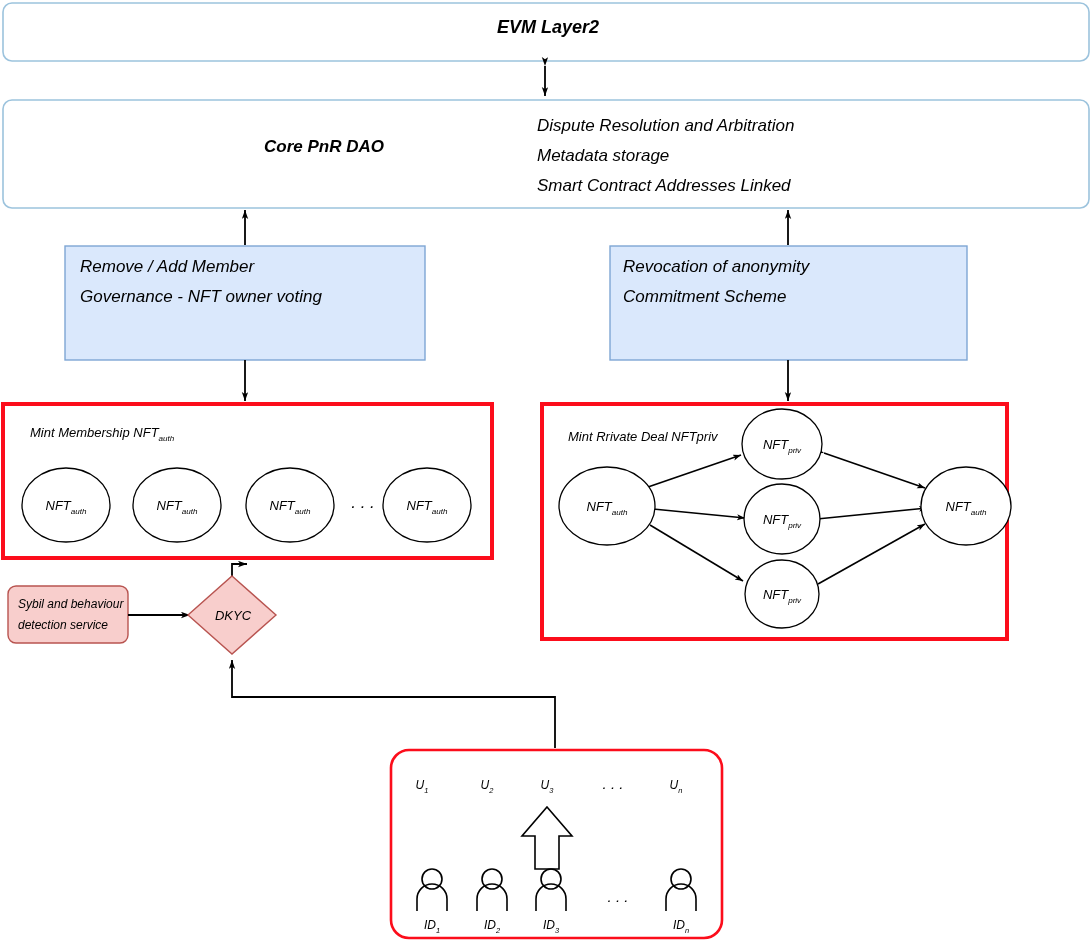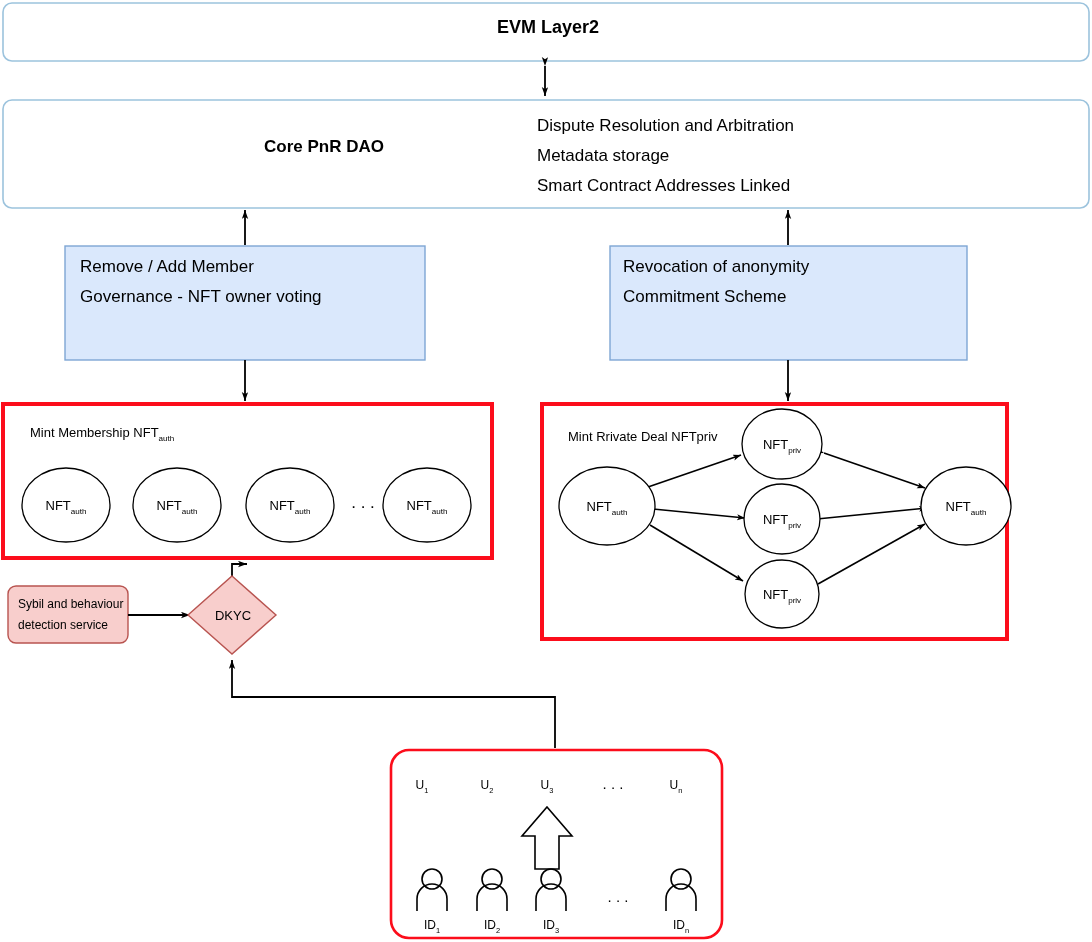--- a/index.html
+++ b/index.html
@@ -1,21 +1,21 @@
 <!DOCTYPE html>
 <html><head>
 <meta charset="utf-8">
 <style>
   html,body{margin:0;padding:0;background:#ffffff;}
   body{
     width:1092px;height:942px;position:relative;overflow:hidden;
     font-family:"Liberation Sans","DejaVu Sans",sans-serif;
     color:#000000;
   }
-  #stage{position:absolute;inset:0;width:1092px;height:942px;}
+  #stage{position:absolute;inset:0;width:1092px;height:942px;font-style:italic;}
   svg{position:absolute;left:0;top:0;width:1092px;height:942px;overflow:visible;}
   .lbl{font-family:"Liberation Sans","DejaVu Sans",sans-serif;fill:#000;}
   .f18{font-size:18px;}
   .f17{font-size:17px;}
   .f15{font-size:15px;}
   .f13{font-size:13px;}
   .f12{font-size:12px;}
   .bold{font-weight:bold;}
   .mid{text-anchor:middle;}
   .sub{font-size:0.62em;}

